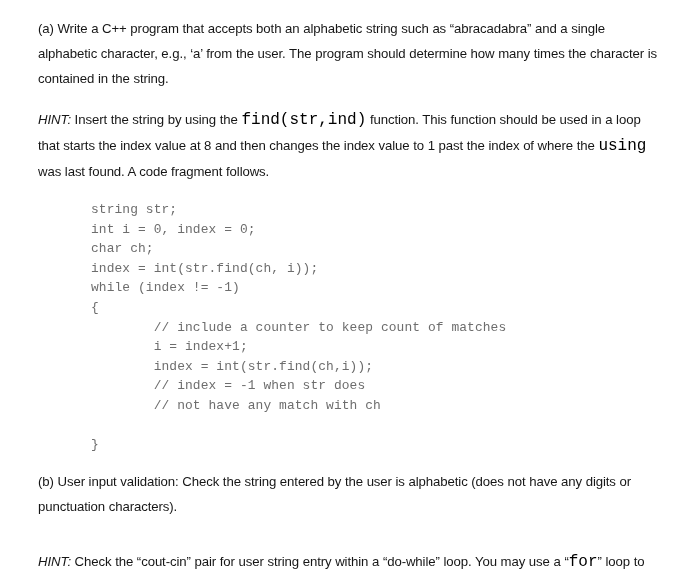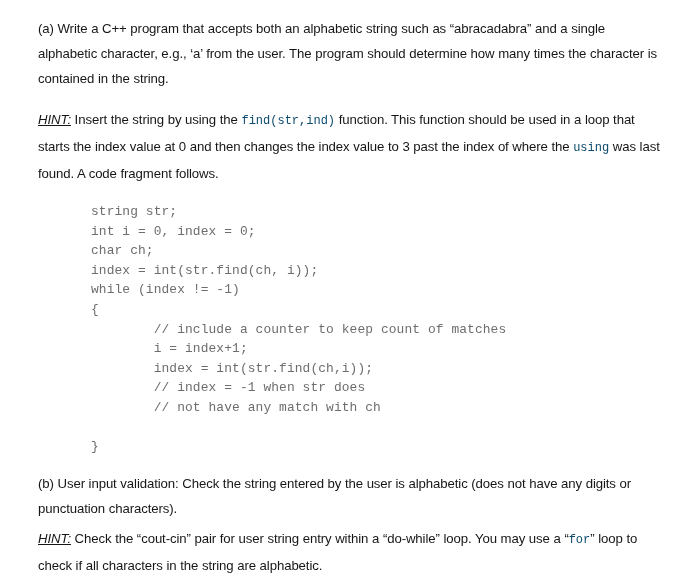--- a/index.html
+++ b/index.html
@@ -32,31 +32,30 @@
   p.para {
     margin: 0 0 16px 0;
     font-size: 13.2px;
     line-height: 25px;
     text-align: left;
     letter-spacing: -0.1px;
     word-spacing: 0.1px;
     color: #161616;
   }
   p.para.tight {
-    margin-bottom: 5px;
+    margin-bottom: 30px;
   }
   .hint-label {
     font-style: italic;
     font-weight: 400;
-    text-decoration: underline;
   }
   code.inline {
     font-family: "Liberation Mono", "DejaVu Sans Mono", monospace;
-    font-size: 12px;
-    color: #0c4a6e;
+    font-size: 16px;
+    color: #000000;
     letter-spacing: 0px;
     white-space: pre;
   }
   pre.codeblock {
     margin: 0 0 14px 0;
     padding: 0 0 0 53px;
     font-family: "Liberation Mono", "DejaVu Sans Mono", monospace;
     font-size: 12.9px;
     line-height: 19.6px;
     color: #6d6d6d;
@@ -68,21 +67,21 @@
   }
 </style>
 </head>
 <body>
 
 <div class="page">
   <div class="content">
 
     <p class="para">(a) Write a C++ program that accepts both an alphabetic string such as “abracadabra” and a single alphabetic character, e.g., ‘a’ from the user. The program should determine how many times the character is contained in the string.</p>
 
-    <p class="para"><span class="hint-label">HINT:</span><span> Insert the string by using the </span><code class="inline">find(str,ind)</code><span> function. This function should be used in a loop that starts the index value at 0 and then changes the index value to 3 past the index of where the </span><code class="inline">using</code><span> was last found. A code fragment follows.</span></p>
+    <p class="para"><span class="hint-label">HINT:</span><span> Insert the string by using the </span><code class="inline">find(str,ind)</code><span> function. This function should be used in a loop that starts the index value at 8 and then changes the index value to 1 past the index of where the </span><code class="inline">using</code><span> was last found. A code fragment follows.</span></p>
 
     <div class="codewrap">
       <pre class="codeblock">string str;
 int i = 0, index = 0;
 char ch;
 index = int(str.find(ch, i));
 while (index != -1)
 {
         // include a counter to keep count of matches
         i = index+1;

